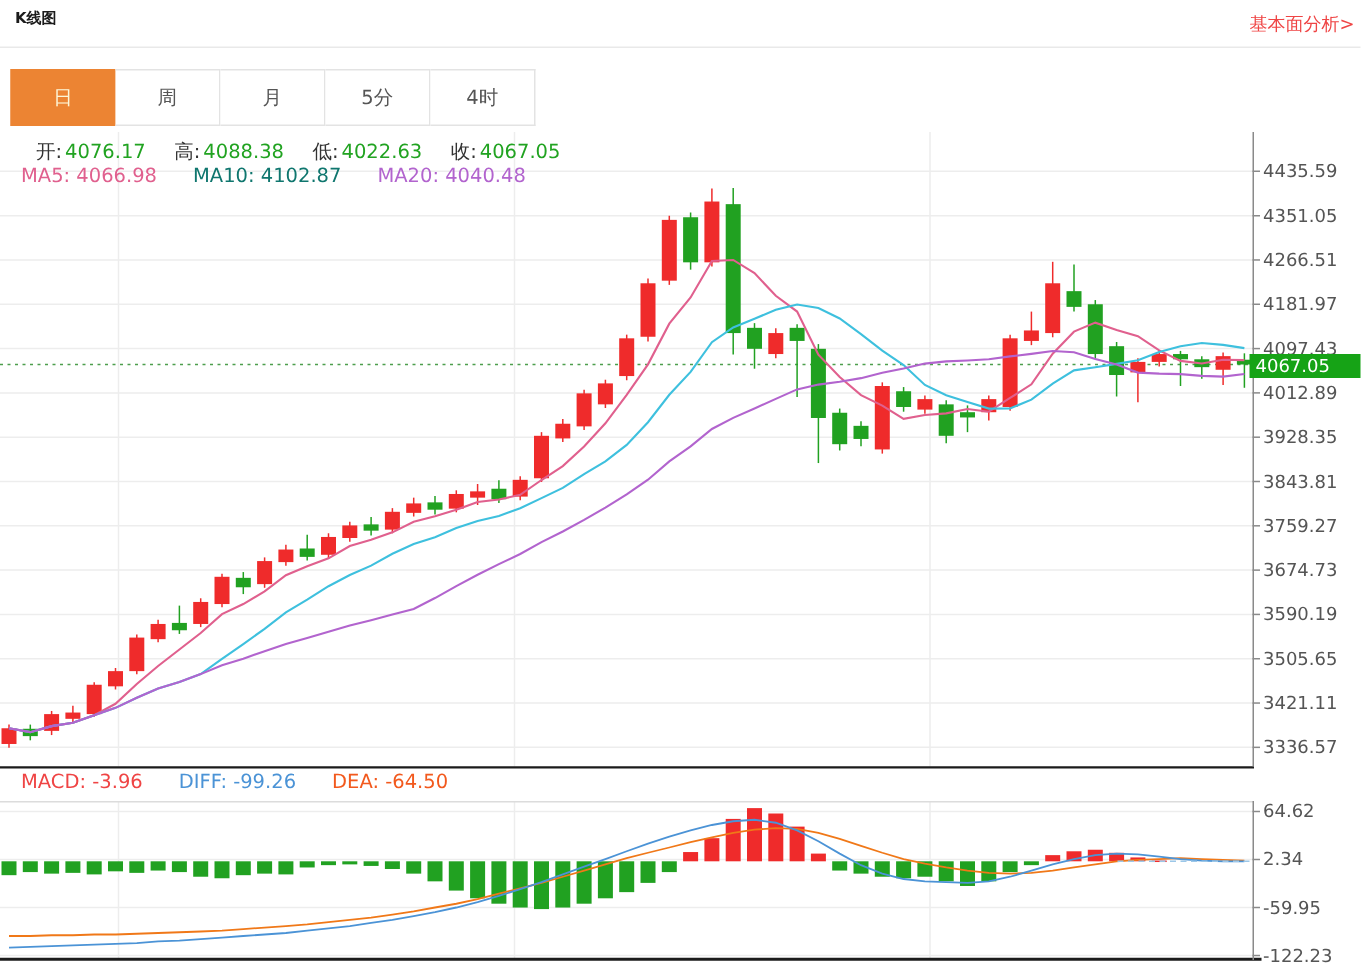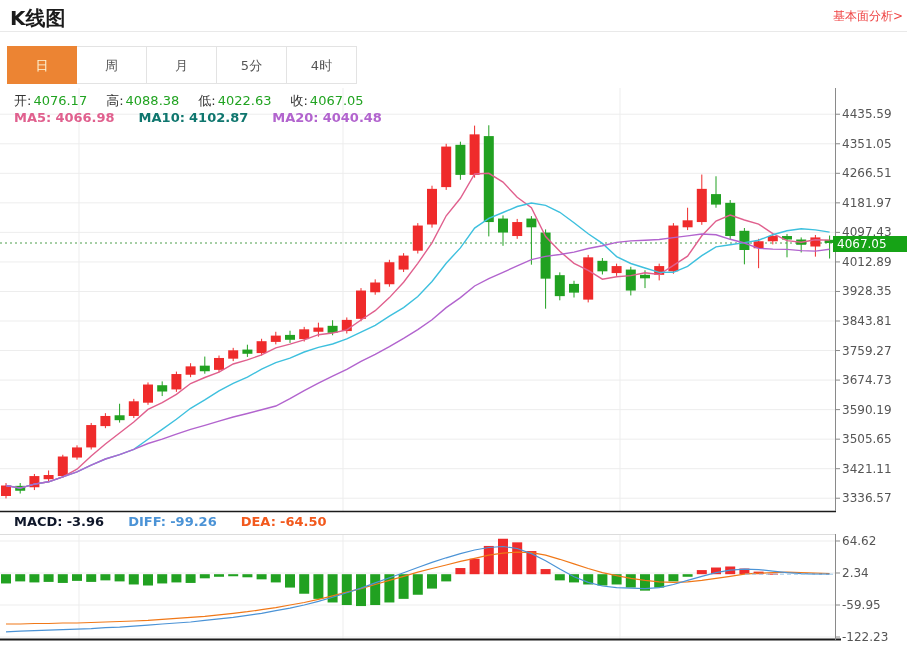--- a/index.html
+++ b/index.html
@@ -3,45 +3,45 @@
 <meta charset="utf-8">
 <style>
   html,body { margin:0; padding:0; }
   body {
     width:907px; height:646px; position:relative; overflow:hidden;
     background:#ffffff;
     font-family:"DejaVu Sans","Liberation Sans",sans-serif;
   }
   
   .titlebar { position:absolute; left:0; top:0; width:907px; height:31px; border-bottom:1px solid #e9e9e9; background:#fff; }
-  .page-title { position:absolute; left:10px; top:5px; font-size:20px; font-weight:bold; color:#1b1b1b; }
+  .page-title { position:absolute; left:10px; top:5px; font-size:10px; font-weight:bold; color:#1b1b1b; }
   .fund-link { position:absolute; right:4px; top:8px; font-size:12px; color:#ef4444; cursor:pointer; }
   
   .tabs { position:absolute; left:7px; top:46px; height:38px; display:flex; }
   .tab {
     width:70px; height:38px; line-height:38px; text-align:center;
     font-size:13px; color:#555; background:#fff;
     border:1px solid #e3e3e3; border-left:none; box-sizing:border-box; cursor:pointer;
   }
   .tab:first-child { border-left:1px solid #e3e3e3; }
   .tab.active { background:#ec8433; border-color:#ec8433; color:#fdf6d8; }
   
-  .quote-row { position:absolute; left:14px; top:92px; z-index:3; font-size:13px; display:flex; white-space:nowrap;justify-content:space-between; }
+  .quote-row { position:absolute; left:24px; top:92px; z-index:3; font-size:13px; display:flex; white-space:nowrap;justify-content:space-between; }
   .quote-row .item { margin-right:19px; }
   .quote-row .lbl { font-style:normal; color:#333; }
   .quote-row .val { font-weight:normal; color:#21a321; margin-left:2px; }
   .ma-row { position:absolute; left:14px; top:110px; z-index:3; font-size:13px; display:flex; white-space:nowrap; }
   .ma-row .item { margin-right:24px; }
-  .ma-row em,.ma-row b,.macd-row em,.macd-row b { font-style:normal; font-weight:bold; }
+  .ma-row em,.ma-row b,.macd-row em,.macd-row b { font-style:normal; font-weight:normal; }
   .ma5-item  { color:#e0608e; }
   .ma10-item { color:#0f766e; }
   .ma20-item { color:#b264ce; }
   .macd-row { position:absolute; left:14px; top:514px; z-index:3; font-size:13px; display:flex; white-space:nowrap; }
   .macd-row .item { margin-right:24px; }
-  .macd-item { color:#0f172a; }
+  .macd-item { color:#ef4444; }
   .diff-item { color:#4b93d6; }
   .dea-item  { color:#f2591d; }
   
   #chart-svg { position:absolute; left:0; top:88px; z-index:1; }
   .price-tag {
     position:absolute; left:833px; top:236px; width:74px; height:16px; z-index:4;
     background:#16a316; color:#fff; font-size:12px; line-height:16px; padding-left:4px; box-sizing:border-box;
   }
 </style>
 </head>

